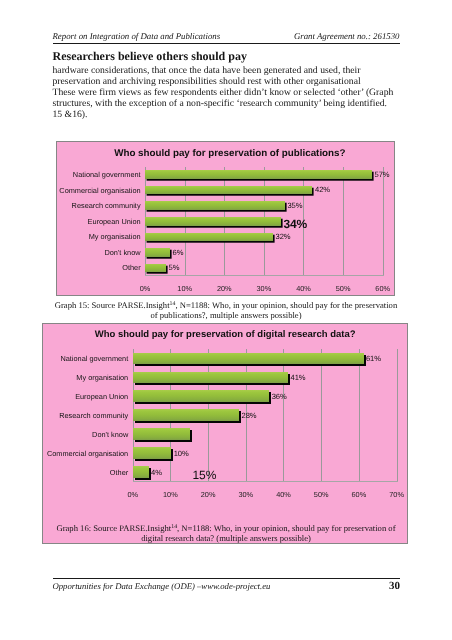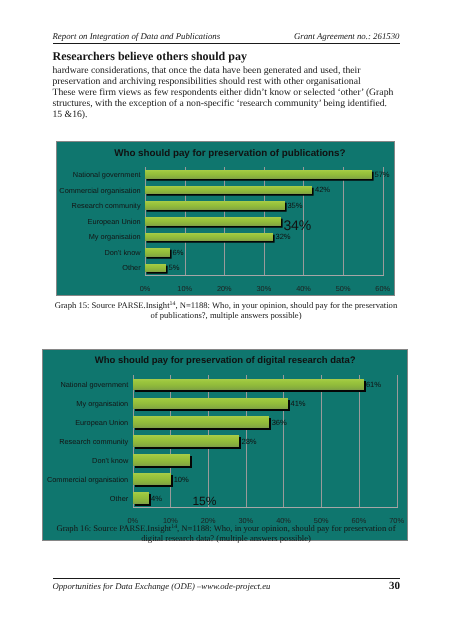--- a/index.html
+++ b/index.html
@@ -15,21 +15,21 @@
 
   
   .sect{position:absolute;left:52.5px;top:48.9px;font-weight:bold;font-size:12px;}
 
   
   .para{position:absolute;left:52.5px;top:65.2px;width:349px;font-size:9.7px;}
   .pline{height:11px;line-height:11px;white-space:nowrap;}
   .para,.cap,.hdr,.ftr,.sect{color:#151515;}
 
   
-  .chart{position:absolute;box-sizing:border-box;border:1px solid #868686;background:#0f766e;}
+  .chart{position:absolute;box-sizing:border-box;border:1px solid #868686;background:#f9a8d4;}
   .ctitle{position:absolute;left:0;right:0;text-align:center;font-family:"Liberation Sans",sans-serif;
           font-weight:bold;font-size:9.5px;color:#111;}
   .plot{position:absolute;box-sizing:border-box;}
   .gl{position:absolute;top:0;bottom:0;width:1px;background:#9a9a9a;}
   .axisline{position:absolute;top:0;bottom:0;width:1px;background:#9a9a9a;}
   .bar{position:absolute;background:linear-gradient(to bottom,#a9cd4a 0%,#9cc63e 22%,#93bd3b 50%,#87ae3e 82%,#7e9e47 100%);
        box-shadow:var(--sh,1.5px) var(--shv,1.6px) 0 0 #050505;}
   .cat{position:absolute;right:0;text-align:right;font-family:"Liberation Sans",sans-serif;
        font-size:6.6px;color:#141414;white-space:nowrap;}
   .dlabel{position:absolute;font-family:"Liberation Sans",sans-serif;font-size:6.6px;color:#111;
@@ -88,41 +88,41 @@
         <div class="bar" style="left: 0.2px; top: 81.3px; width: 24.56px; height: 8.6px; --sh: 1.6px; --shv: 1.7px;"></div>
         <div class="bar" style="left: 0.2px; top: 96.88px; width: 20.6px; height: 8.6px; --sh: 1.6px; --shv: 1.7px;"></div>
       </div>
       <div class="cat" style="top: 28.008px; right: 253.1px; font-size: 7.35px;">National government</div>
       <div class="dlabel" style="left: 317.52px; top: 27.828px; font-size: 7.6px;">57%</div>
       <div class="cat" style="top: 43.588px; right: 253.1px; font-size: 7.35px;">Commercial organisation</div>
       <div class="dlabel" style="left: 258.12px; top: 43.408px; font-size: 7.6px;">42%</div>
       <div class="cat" style="top: 59.168px; right: 253.1px; font-size: 7.35px;">Research community</div>
       <div class="dlabel" style="left: 230.4px; top: 58.988px; font-size: 7.6px;">35%</div>
       <div class="cat" style="top: 74.748px; right: 253.1px; font-size: 7.35px;">European Union</div>
-      <div class="dlabel" style="left: 226.44px; top: 74.568px; font-size: 14px;">34%</div>
+      <div class="dlabel" style="left: 226.44px; top: 74.568px; font-size: 12px; font-weight: bold;">34%</div>
       <div class="cat" style="top: 90.328px; right: 253.1px; font-size: 7.35px;">My organisation</div>
       <div class="dlabel" style="left: 218.52px; top: 90.148px; font-size: 7.6px;">32%</div>
       <div class="cat" style="top: 105.908px; right: 253.1px; font-size: 7.35px;">Don't know</div>
       <div class="dlabel" style="left: 115.56px; top: 105.728px; font-size: 7.6px;">6%</div>
       <div class="cat" style="top: 121.488px; right: 253.1px; font-size: 7.35px;">Other</div>
       <div class="dlabel" style="left: 111.6px; top: 121.308px; font-size: 7.6px;">5%</div>
       <div class="tick" style="left: 68.1px; width: 40px; top: 141.5px; font-size: 7.35px;">0%</div>
       <div class="tick" style="left: 107.7px; width: 40px; top: 141.5px; font-size: 7.35px;">10%</div>
       <div class="tick" style="left: 147.3px; width: 40px; top: 141.5px; font-size: 7.35px;">20%</div>
       <div class="tick" style="left: 186.9px; width: 40px; top: 141.5px; font-size: 7.35px;">30%</div>
       <div class="tick" style="left: 226.5px; width: 40px; top: 141.5px; font-size: 7.35px;">40%</div>
       <div class="tick" style="left: 266.1px; width: 40px; top: 141.5px; font-size: 7.35px;">50%</div>
       <div class="tick" style="left: 305.7px; width: 40px; top: 141.5px; font-size: 7.35px;">60%</div>
     </div>
   <div class="cap" id="cap1" style="top: 299.8px;">
       <div class="capline"><span>Graph 15: Source PARSE.Insight</span><sup>14</sup><span>, N=1188: Who, in your opinion, should pay for the preservation</span></div>
       <div class="capline"><span>of publications?, multiple answers possible)</span></div>
     </div>
 
-  <div class="chart" id="chart2" style="left: 42.3px; top: 349px; width: 365.8px; height: 192px;">
+  <div class="chart" id="chart2" style="left: 42.3px; top: 323px; width: 365.8px; height: 221px;">
       <div class="ctitle" style="top: 5.3px; font-size: 9.5px;">Who should pay for preservation of digital research data?</div>
       <div class="plot" style="left: 89.4px; top: 25.2px; width: 263.9px; height: 132.6px;">
         <div class="axisline" style="left: 0px;"></div>
         <div class="gl" style="left: 37.7px;"></div>
         <div class="gl" style="left: 75.4px;"></div>
         <div class="gl" style="left: 113.1px;"></div>
         <div class="gl" style="left: 150.8px;"></div>
         <div class="gl" style="left: 188.5px;"></div>
         <div class="gl" style="left: 226.2px;"></div>
         <div class="gl" style="left: 263.9px;"></div>

